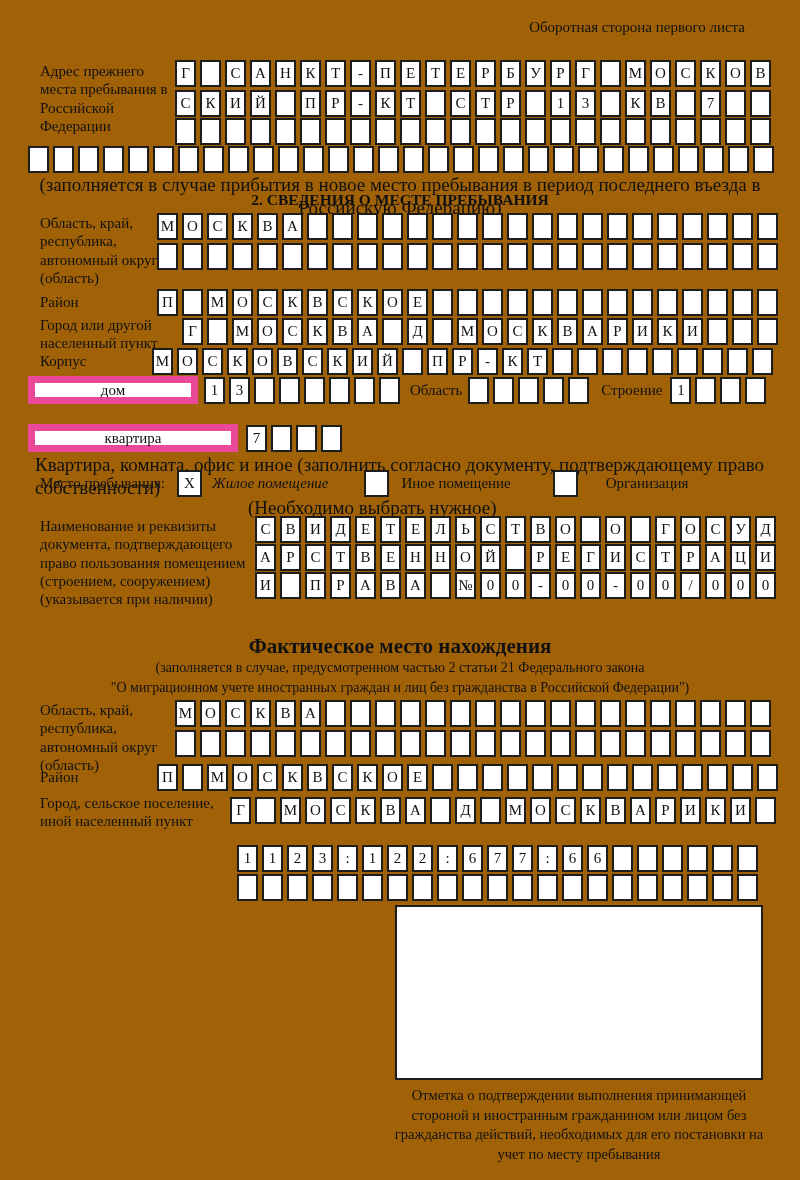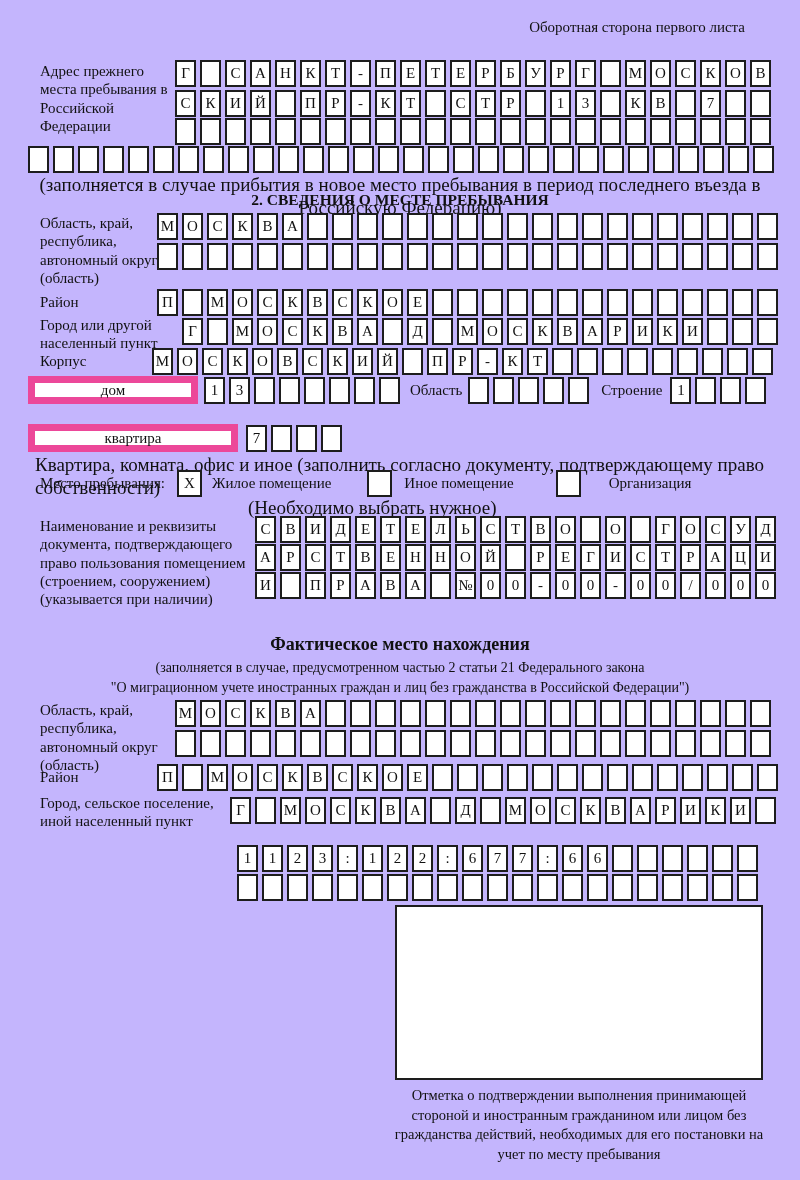--- a/index.html
+++ b/index.html
@@ -1,17 +1,17 @@
 <!DOCTYPE html>
 <html><head>
 <meta charset="utf-8">
 <style>
   html,body{margin:0;padding:0;background:#888;}
   .page{
-    position:relative;width:800px;height:1180px;background:#c4b5fd;
+    position:relative;width:800px;height:1180px;background:#a16207;
     font-family:"Liberation Serif","DejaVu Serif",serif;color:#111;
     margin:0 auto;overflow:hidden;
   }
   .abs{position:absolute;}
   .lbl{font-size:15px;line-height:1.22;color:#111;}
   .caption{font-size:19px;line-height:1.2;color:#111;}
   .center{text-align:center;width:100%;left:0;}
   .bold{font-weight:bold;}
   .boxrow{position:absolute;display:flex;}
   .cbox{
@@ -332,21 +332,21 @@
         <span class="cbox"></span>
         <span class="cbox"></span>
         <span class="cbox"></span>
       </div>
   </div>
   <div class="abs caption" style="top:454px;left:35px;">Квартира, комната, офис и иное (заполнить согласно документу, подтверждающему право собственности)</div>
 
   <div class="boxrow" style="top:470px;left:40px;align-items:center;">
     <span class="inline-lbl" style="margin-right:12px;">Место пребывания:</span>
     <span class="chk">X</span>
-    <span class="inline-lbl" style="margin:0 36px 0 10px;">Жилое помещение</span>
+    <span class="inline-lbl" style="margin:0 36px 0 10px;font-style:italic;">Жилое помещение</span>
     <span class="chk"></span>
     <span class="inline-lbl" style="margin:0 42px 0 12px;">Иное помещение</span>
     <span class="chk"></span>
     <span class="inline-lbl" style="margin-left:28px;">Организация</span>
   </div>
   <div class="abs caption" style="top:497px;left:248px;">(Необходимо выбрать нужное)</div>
 
   <div class="abs lbl" style="top:517px;left:40px;width:212px;">Наименование и реквизиты документа, подтверждающего право пользования помещением (строением, сооружением) (указывается при наличии)</div>
   <div class="boxrow" style="top:516px;left:255px;">
       <span class="cbox">С</span>
@@ -411,21 +411,21 @@
       <span class="cbox">0</span>
       <span class="cbox">-</span>
       <span class="cbox">0</span>
       <span class="cbox">0</span>
       <span class="cbox">/</span>
       <span class="cbox">0</span>
       <span class="cbox">0</span>
       <span class="cbox">0</span>
     </div>
 
-  <div class="abs lbl bold center" style="top:634px;font-size:18px;">Фактическое место нахождения</div>
+  <div class="abs lbl bold center" style="top:634px;font-size:21px;">Фактическое место нахождения</div>
   <div class="abs caption center" style="top:660px;font-size:14px;">(заполняется в случае, предусмотренном частью 2 статьи 21 Федерального закона</div>
   <div class="abs caption center" style="top:680px;font-size:14px;">"О миграционном учете иностранных граждан и лиц без гражданства в Российской Федерации")</div>
 
   <div class="abs lbl" style="top:701px;left:40px;width:140px;">Область, край, республика, автономный округ (область)</div>
   <div class="boxrow" style="top:700px;left:175px;">
       <span class="cbox">М</span>
       <span class="cbox">О</span>
       <span class="cbox">С</span>
       <span class="cbox">К</span>
       <span class="cbox">В</span>

